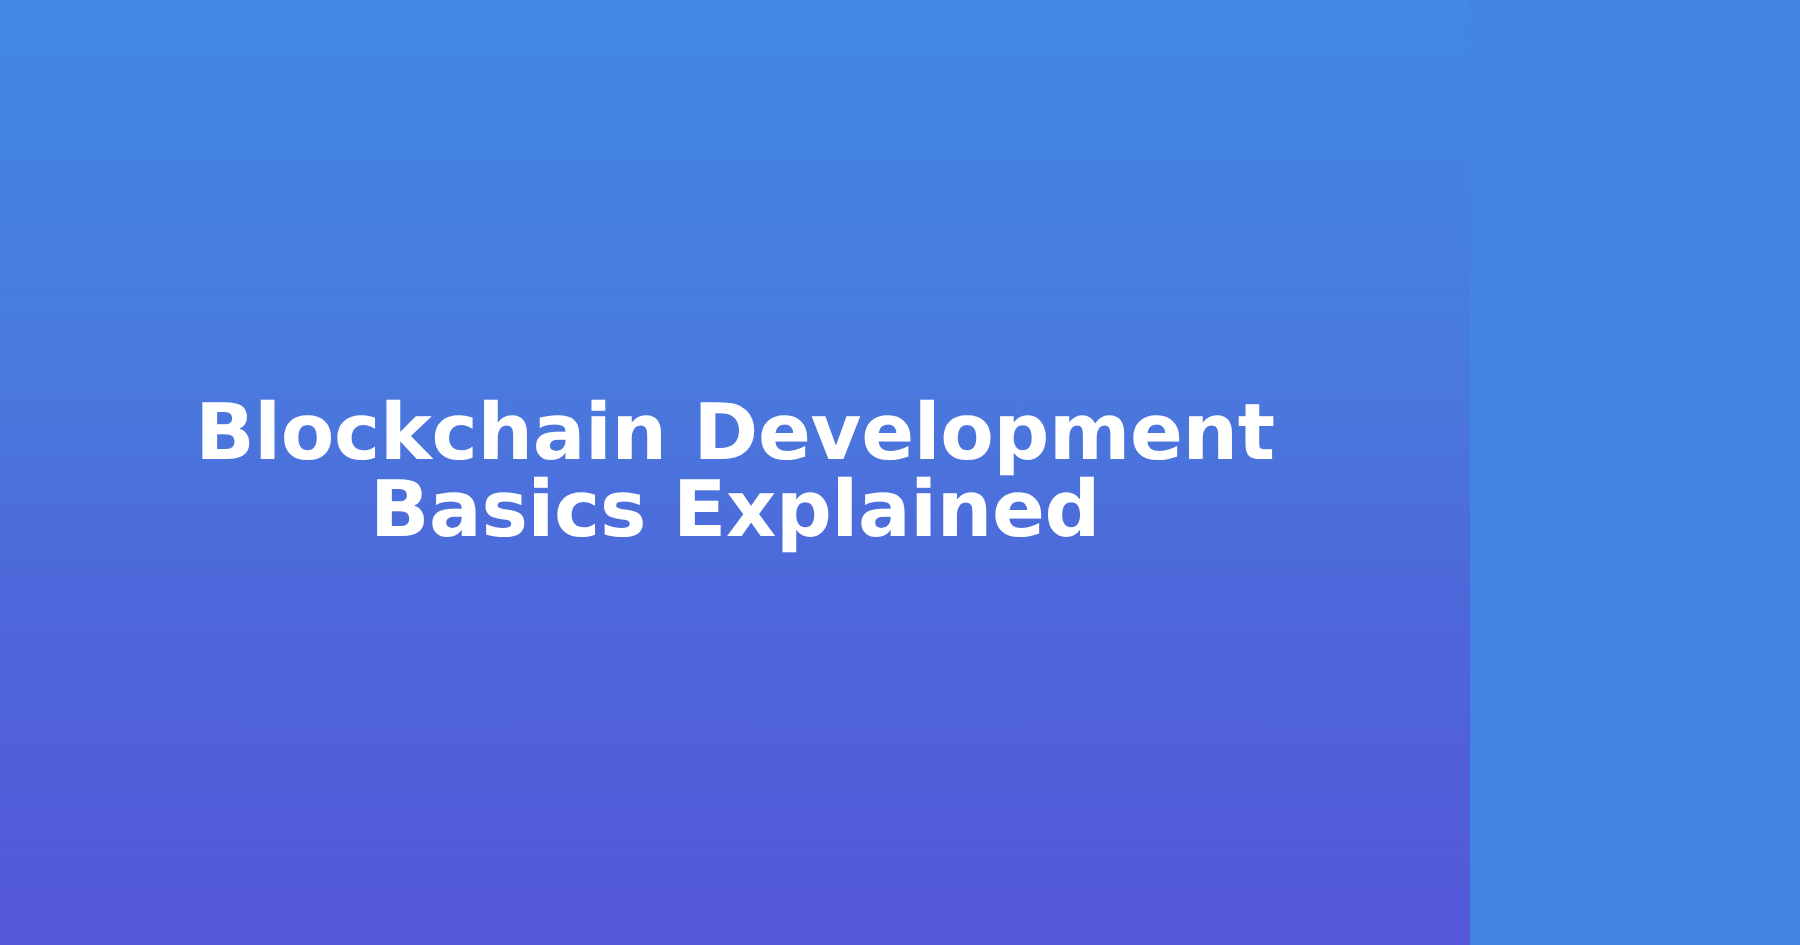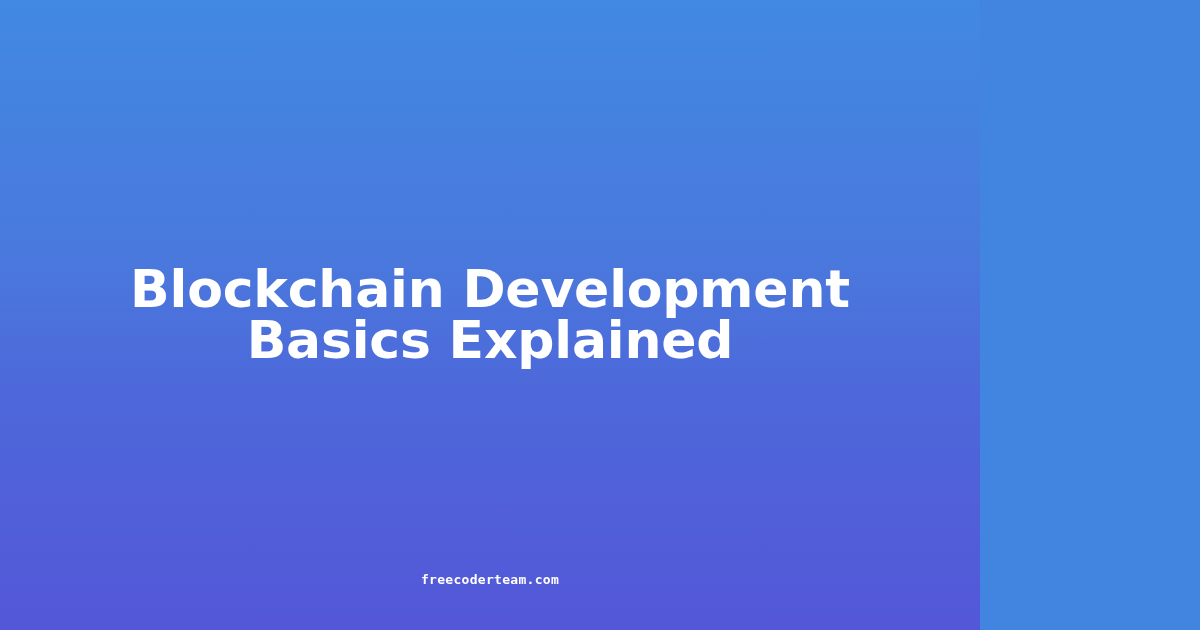--- a/index.html
+++ b/index.html
@@ -75,17 +75,14 @@
 </style>
 </head>
 <body>
 
 <div class="card">
 
   <div class="title-block">
     <h1 class="title">Blockchain Development Basics Explained</h1>
   </div>
 
-  <div class="footer">
-    <span class="footer-text">freecoderteam.com</span>
-  </div>
 
 </div>
 
 </body></html>

